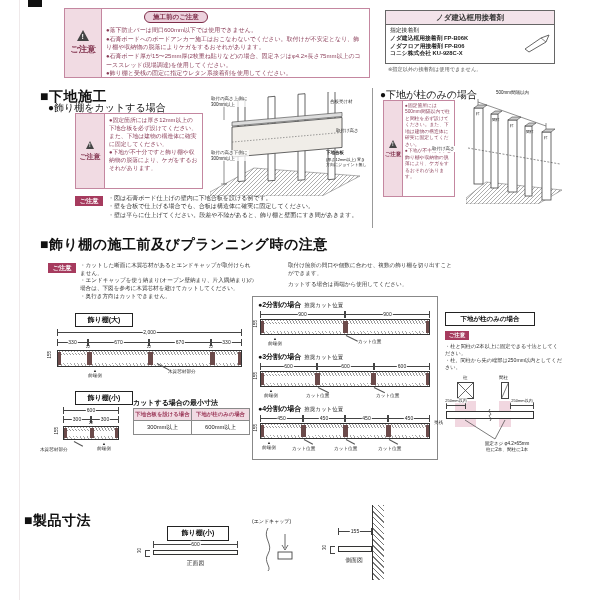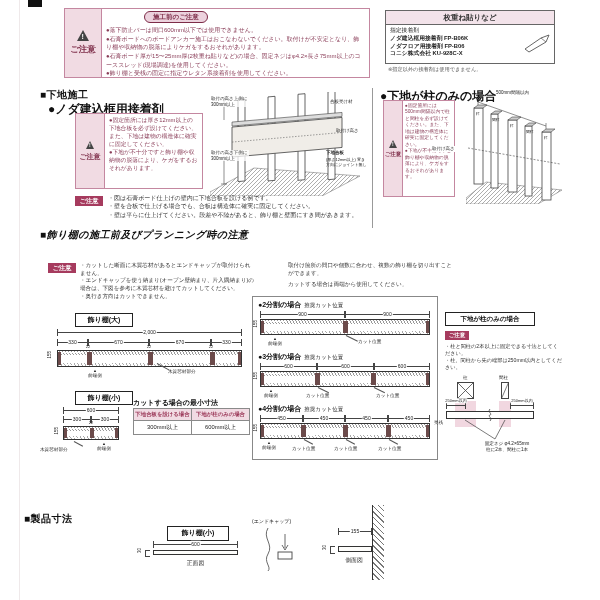--- a/index.html
+++ b/index.html
@@ -1,20 +1,20 @@
 <!DOCTYPE html>
 <html><head>
 <meta charset="utf-8">
 <style>
   html,body{margin:0;padding:0;background:#fff;}
   body{font-family:"Liberation Sans","DejaVu Sans",sans-serif;color:#222;}
   .page{position:relative;width:600px;height:600px;background:#fff;overflow:hidden;}
   .abs{position:absolute;}
-  .h1{font-size:10px;font-weight:bold;color:#111;letter-spacing:.5px;}
-  .h2{font-size:12px;font-weight:bold;color:#111;}
+  .h1{font-size:14px;font-weight:bold;color:#111;letter-spacing:.5px;}
+  .h2{font-size:10px;font-weight:normal;color:#111;}
   .txt{font-size:6px;line-height:1.45;color:#333;}
   
   .cbox{position:absolute;border:1px solid #c487a0;display:flex;background:#fff;box-sizing:border-box;}
   .cbox .side{background:#f1dbe3;border-right:1px solid #c487a0;display:flex;flex-direction:column;align-items:center;justify-content:center;gap:3px;flex:none;}
   .cbox .side .gl{font-weight:bold;color:#7d2c48;}
   .cbox .body{flex:1;padding:3px 4px;color:#8a3d58;position:relative;}
   .tri{width:0;height:0;border-left:6px solid transparent;border-right:6px solid transparent;border-bottom:11px solid #444;position:relative;}
   .tri:after{content:"!";position:absolute;left:-1.5px;top:1.5px;color:#fff;font-size:7px;font-weight:bold;line-height:9px;}
   .tri.small{border-left-width:4.5px;border-right-width:4.5px;border-bottom-width:8px;}
   .tri.small:after{font-size:5px;left:-1px;top:1px;line-height:7px;}
@@ -65,36 +65,36 @@
       <div style="margin-top:14px;">
         <div>●落下防止バーは間口600mm以下では使用できません。</div>
         <div>●石膏ボードへのボードアンカー施工はおこなわないでください。取付けが不安定となり、飾り棚や収納物の脱落によりケガをするおそれがあります。</div>
         <div>●石膏ボード厚が15〜25mm厚(2枚重ね貼りなど)の場合、固定ネジはφ4.2×長さ75mm以上のコーススレッド(現場調達)を使用してください。</div>
         <div>●飾り棚と受桟の固定に指定ウレタン系接着剤を使用してください。</div>
       </div>
     </div>
   </div>
 
   <div class="abs" style="left:385px;top:10px;width:170px;height:54px;border:1px solid #666;background:#fff;box-sizing:border-box;">
-    <div style="border-bottom:1px solid #666;background:#f3e3ea;font-size:7.5px;font-weight:bold;text-align:center;line-height:13px;color:#333;">枚重ね貼りなど</div>
+    <div style="border-bottom:1px solid #666;background:#f3e3ea;font-size:7.5px;font-weight:bold;text-align:center;line-height:13px;color:#333;">ノダ建込框用接着剤</div>
     <div style="padding:2px 4px;font-size:5.8px;line-height:1.35;color:#222;position:relative;">
       <div>指定接着剤</div>
       <div style="font-weight:bold;">ノダ建込框用接着剤 FP-B06K</div>
       <div style="font-weight:bold;">ノダフロア用接着剤 FP-B06</div>
       <div style="font-weight:bold;">コニシ株式会社 KU-928C-X</div>
       <svg width="30" height="20" style="position:absolute;right:2px;top:8px;" viewBox="0 0 30 20">
         <path d="M3,16 L19,5 L27,2 L24,9 L7,19 Z" fill="#fff" stroke="#555" stroke-width="0.9"></path>
         <path d="M19,5 L24,9" stroke="#555" stroke-width="0.7"></path>
       </svg>
     </div>
   </div>
   <div class="abs" style="left:388px;top:66px;font-size:5.2px;color:#555;">※指定以外の接着剤は使用できません。</div>
 
   <div class="abs h1" style="left:40px;top:88px;">■下地施工</div>
-  <div class="abs h2" style="left:48px;top:101px;">●ノダ建込框用接着剤</div>
+  <div class="abs h2" style="left:48px;top:101px;">●飾り棚をカットする場合</div>
 
   <div class="cbox" style="left:75px;top:113px;width:128px;height:76px;">
     <div class="side" style="width:28px;">
       <span class="tri small"></span>
       <span class="gl" style="font-size:7px;">ご注意</span>
     </div>
     <div class="body" style="font-size:5.8px;line-height:1.38;">
       <div>●固定箇所には厚さ12mm以上の下地合板を必ず設けてください。また、下地は建物の構造体に確実に固定してください。</div>
       <div>●下地が不十分ですと飾り棚や収納物の脱落により、ケガをするおそれがあります。</div>
     </div>
@@ -168,21 +168,21 @@
   <div class="tinylab" style="left:526px;top:130px;font-size:3.8px;">間柱</div>
   <div class="tinylab" style="left:544px;top:136px;font-size:3.8px;">柱</div>
 
   <div class="redlab" style="left:75px;top:196px;width:28px;height:10px;">ご注意</div>
   <div class="abs txt" style="left:108px;top:194px;width:256px;line-height:1.4;">
     <div>・図は石膏ボード仕上げの壁内に下地合板を設ける例です。</div>
     <div>・壁を合板で仕上げる場合でも、合板は構造体に確実に固定してください。</div>
     <div>・壁は平らに仕上げてください。段差や不陸があると、飾り棚と壁面にすき間があきます。</div>
   </div>
 
-  <div class="abs h1" style="left:40px;top:228px;font-style:italic;">■飾り棚の施工前及びプランニング時の注意</div>
+  <div class="abs h1" style="left:40px;top:236px;">■飾り棚の施工前及びプランニング時の注意</div>
 
   <div class="redlab" style="left:48px;top:263px;width:28px;height:10px;">ご注意</div>
   <div class="abs" style="left:80px;top:262px;width:176px;font-size:5.6px;line-height:1.38;color:#333;">
     <div>・カットした断面に木質芯材があるとエンドキャップが取付けられません。</div>
     <div>・エンドキャップを使う納まり(オープン壁納まり、片入隅納まり)の場合は、下図を参考に木質芯材を避けてカットしてください。</div>
     <div>・奥行き方向はカットできません。</div>
   </div>
   <div class="abs" style="left:288px;top:262px;width:168px;font-size:5.6px;line-height:1.4;color:#333;">
     <div>取付け箇所の間口や個数に合わせ、複数の飾り棚を切り出すことができます。</div>
     <div style="margin-top:3px;">カットする場合は両端から使用してください。</div>

